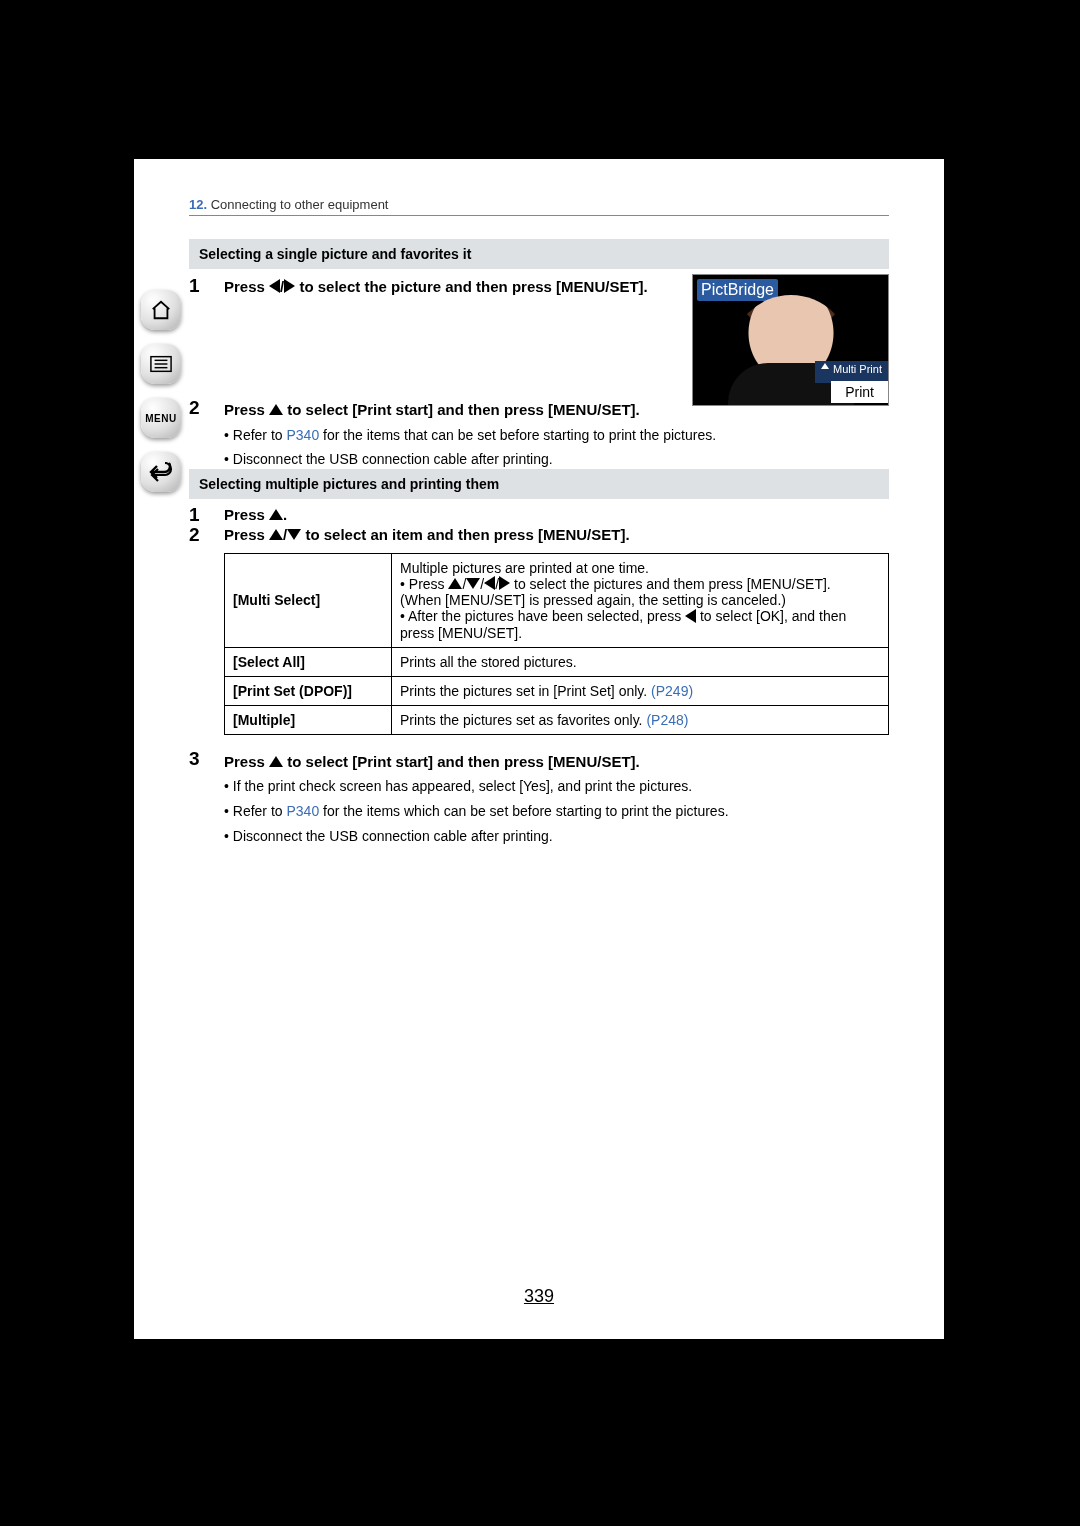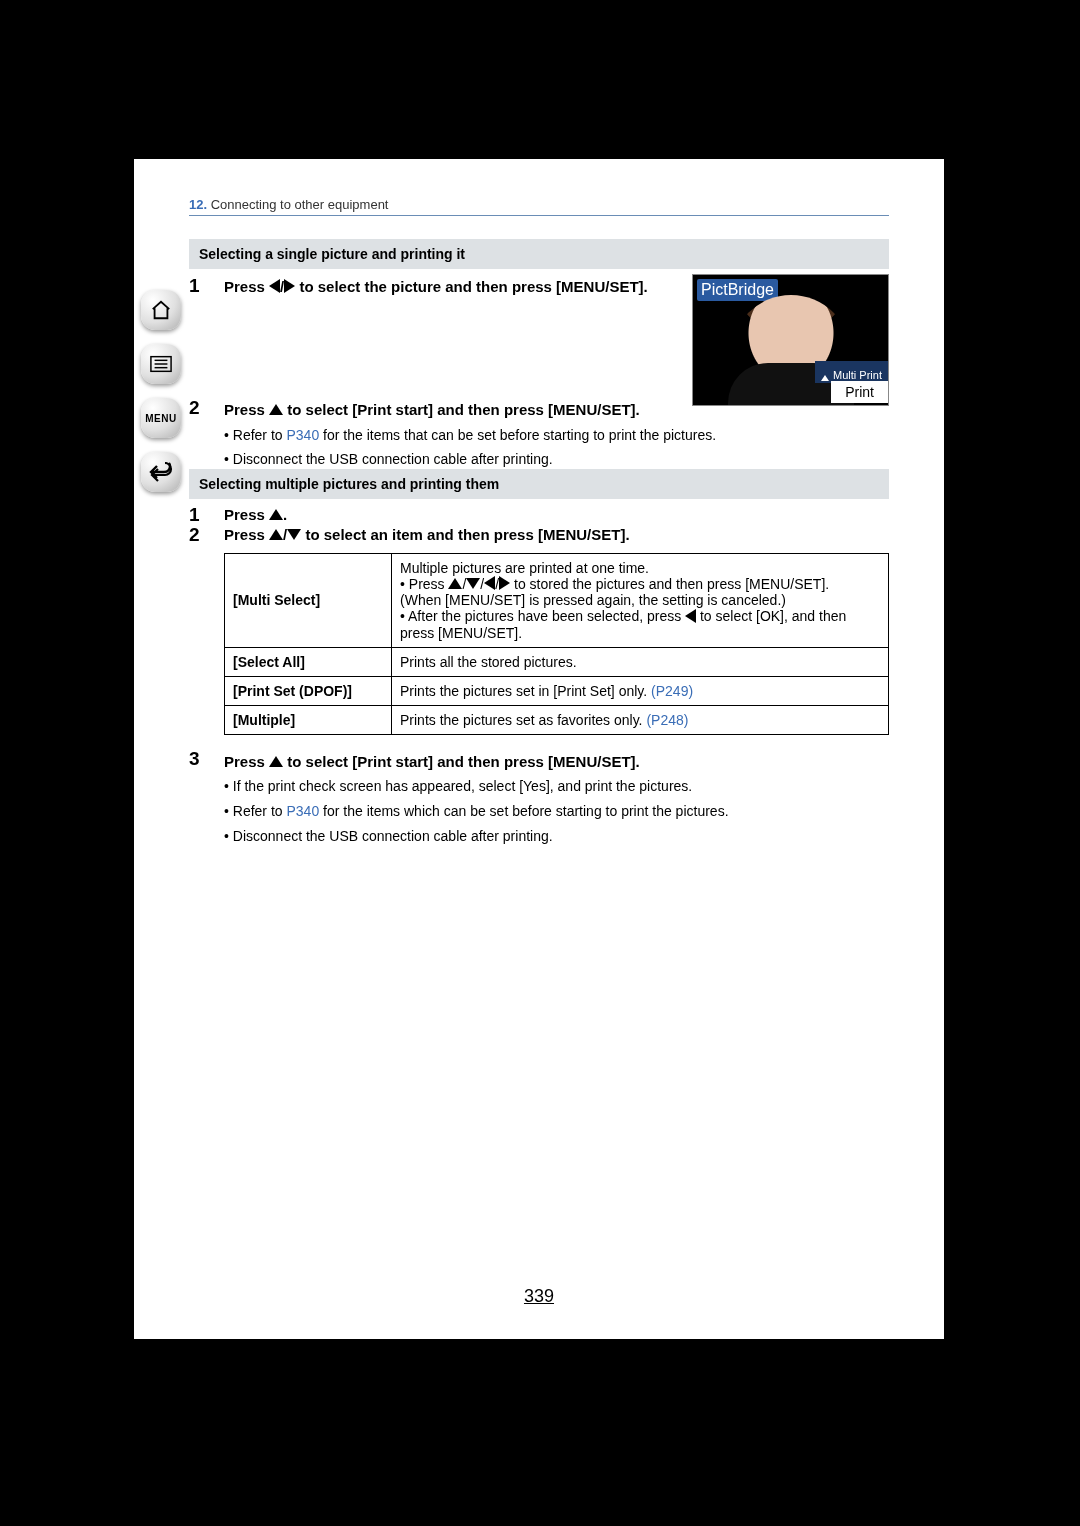--- a/index.html
+++ b/index.html
@@ -18,21 +18,21 @@
   .screenshot{position:absolute;top:115px;right:55px;width:195px;height:130px;background:#000;border:1px solid #888;}
   .screenshot .badge{position:absolute;top:4px;left:4px;background:#2a5aa0;color:#fff;font-size:16px;padding:2px 4px;border-radius:2px;}
   .screenshot .person{position:absolute;top:20px;left:38px;width:120px;height:100px;border-radius:60px 60px 0 0;
     background:radial-gradient(ellipse 42px 48px at 60px 38px,#e8c6b0 0 42px,transparent 43px),
                radial-gradient(ellipse 58px 40px at 60px 10px,#4a2d1a 0 50px,transparent 51px),
                linear-gradient(#4a2d1a,#4a2d1a);
     background-repeat:no-repeat;
     background-size:100% 100%,100% 70%,50% 30%;
     background-position:center top,center -8px,35px 90px;}
   .screenshot .torso{position:absolute;bottom:0;left:35px;width:126px;height:42px;background:#111;border-radius:40px 40px 0 0;}
-  .screenshot .multi{position:absolute;right:0;bottom:22px;height:18px;background:#1a3560;color:#fff;font-size:11px;padding:2px 6px;display:flex;align-items:flex-end;}
+  .screenshot .multi{position:absolute;right:0;bottom:22px;height:18px;background:#1a3560;color:#fff;font-size:11px;padding:2px 6px;display:flex;align-items:flex-start;}
   .screenshot .print{position:absolute;right:0;bottom:2px;height:18px;background:#fff;color:#000;font-size:14px;padding:2px 14px;display:flex;align-items:center;}
   .step2a{top:238px;}
   .body2a{top:240px;width:660px;line-height:1.5;font-size:15px;}
   .body2a .sub{display:block;font-weight:normal;font-size:14px;margin-left:0px;margin-top:3px;}
   .link{color:#3a6db6;}
   .sec2{top:310px;}
   .step1b{top:345px;}
   .body1b{top:347px;}
   .step2b{top:365px;}
   .body2b{top:367px;}
@@ -58,21 +58,21 @@
 </head>
 <body>
 
 <div class="page">
 
   <div class="header-line">
     <span class="chapnum">12.</span><span> Connecting to other equipment</span>
   </div>
   <div class="header-rule"></div>
 
-  <div class="section-bar sec1">Selecting a single picture and printing it</div>
+  <div class="section-bar sec1">Selecting a single picture and favorites it</div>
 
   <div class="step step1a">1</div>
   <div class="step-body body1a bold">
     <span>Press </span><span class="tri tri-l tri-inline"></span>/<span class="tri tri-r tri-inline"></span><span> to select the picture and then press [MENU/SET].</span>
   </div>
 
   <div class="screenshot">
     <div class="badge">PictBridge</div>
     <div class="person"></div>
     <div class="torso"></div>
@@ -101,21 +101,21 @@
   <div class="step-body body2b bold">
     <span>Press </span><span class="tri tri-u tri-inline"></span>/<span class="tri tri-d tri-inline"></span><span> to select an item and then press [MENU/SET].</span>
   </div>
 
   <table class="opt">
     <tbody>
         <tr>
       <td class="lbl">[Multi Select]</td>
       <td>
         <span class="line">Multiple pictures are printed at one time.</span>
-        <span class="line"><span>• Press </span><span class="tri tri-u tri-inline"></span>/<span class="tri tri-d tri-inline"></span>/<span class="tri tri-l tri-inline"></span>/<span class="tri tri-r tri-inline"></span><span> to stored the pictures and then press [MENU/SET].</span></span>
+        <span class="line"><span>• Press </span><span class="tri tri-u tri-inline"></span>/<span class="tri tri-d tri-inline"></span>/<span class="tri tri-l tri-inline"></span>/<span class="tri tri-r tri-inline"></span><span> to select the pictures and them press [MENU/SET].</span></span>
         <span class="line">(When [MENU/SET] is pressed again, the setting is canceled.)</span>
         <span class="line"><span>• After the pictures have been selected, press </span><span class="tri tri-l tri-inline"></span><span> to select [OK], and then press [MENU/SET].</span></span>
       </td>
     </tr>
     <tr>
       <td class="lbl">[Select All]</td>
       <td>Prints all the stored pictures.</td>
     </tr>
     <tr>
       <td class="lbl">[Print Set (DPOF)]</td>

